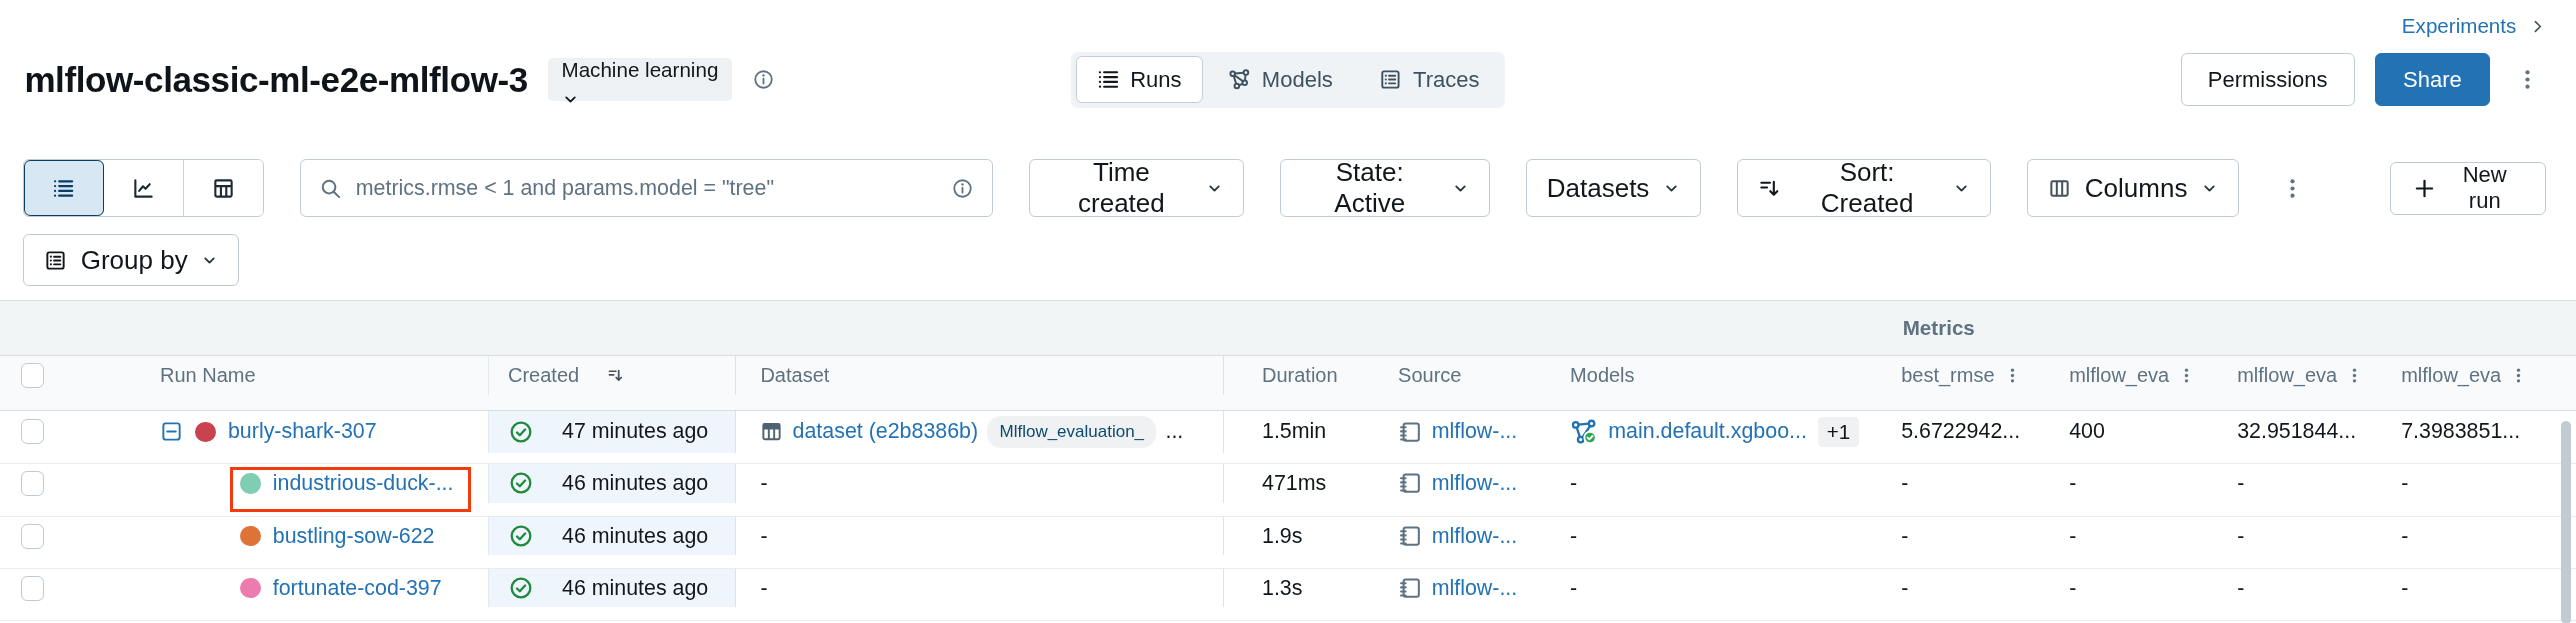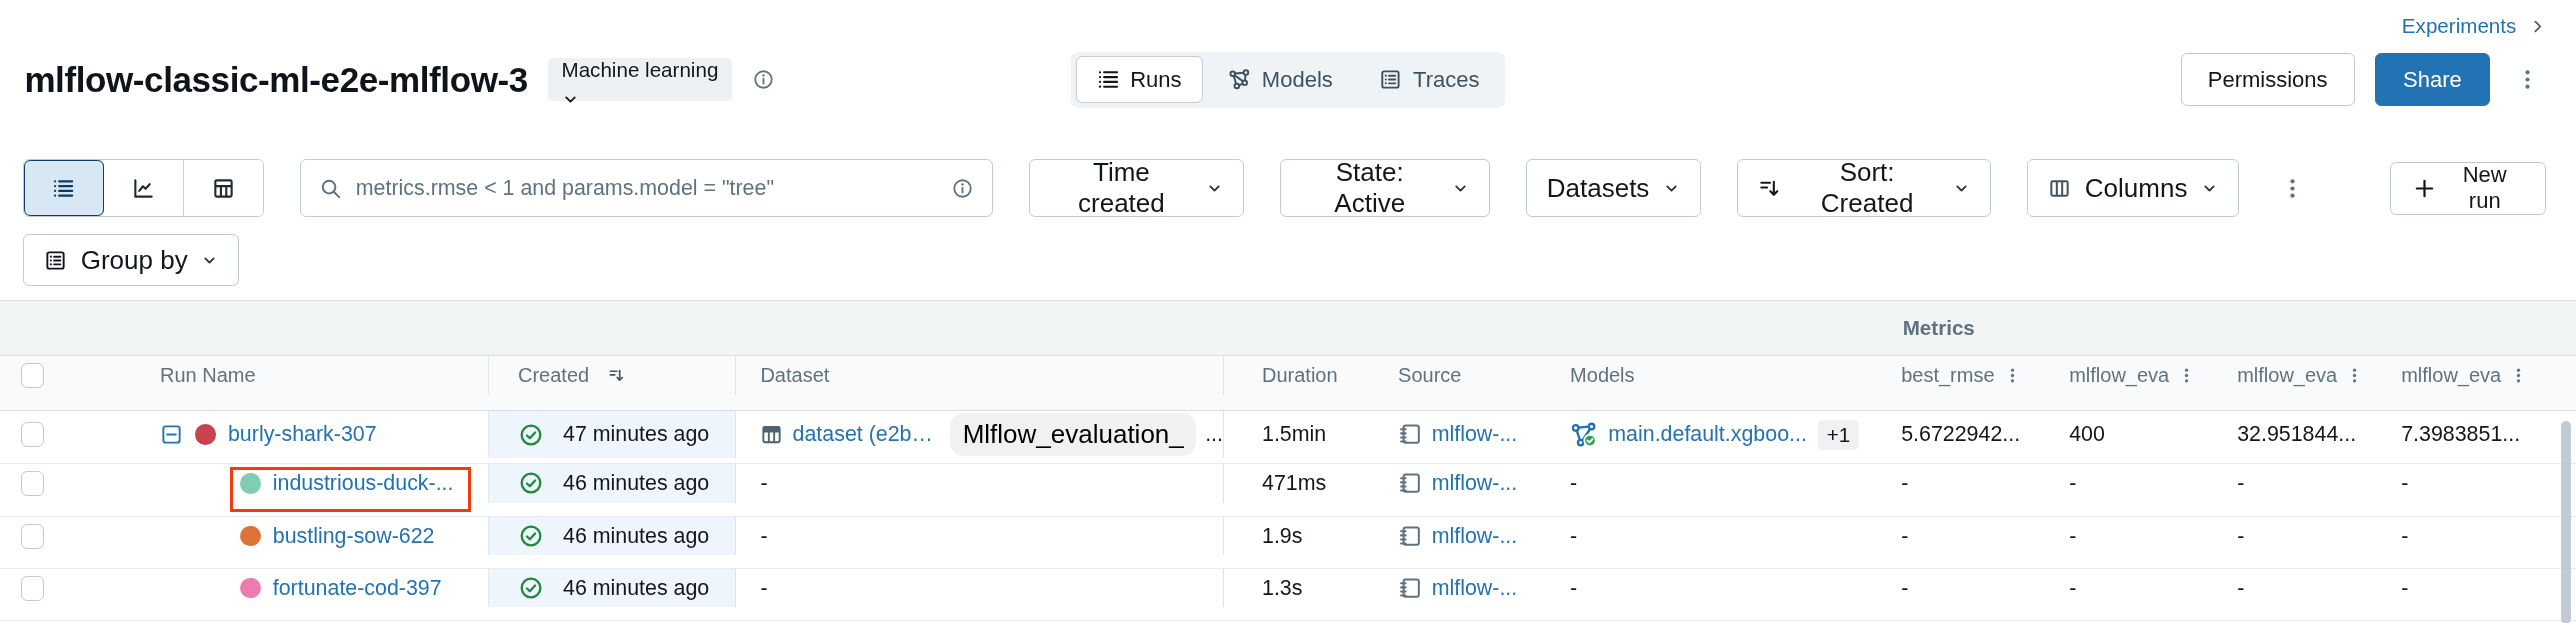--- a/index.html
+++ b/index.html
@@ -64,36 +64,36 @@
   .t-headrow { height: 55px; background: #F8FAFB; border-bottom: 1.1px solid #D8DEE3; color: #5F7281; }
   .t-headrow .cell { font-size: 20px; color: #5F7281; }
   .group-label { grid-column: 8 / span 4; display: flex; align-items: center; padding-left: 10.7px; font-size: 20.6px; color: #5F7281; }
   .t-row { background: #fff; border-bottom: 1.1px solid #E7EBEE; position: relative; }
   .r1, .r2 { height: 53px; } .r3, .r4 { height: 52px; }
 
   .c-check { padding-left: 21.4px; }
   .checkbox { width: 23px; height: 25px; border: 1.5px solid #BFC9D1; border-radius: 6.1px; background: #fff; cursor: pointer; }
   .c-runname { padding-left: 84px; gap: 12.2px; }
   .c-runname.child { padding-left: 164px; }
-  .c-created { padding-left: 29px; gap: 19px; border-left: 1.1px solid #E3E8ED; border-right: 1.1px solid #DCE2E8; }
+  .c-created { padding-left: 19px; gap: 28px; border-left: 1.1px solid #E3E8ED; border-right: 1.1px solid #DCE2E8; }
   .t-row .c-created { background: #EEF5FC; }
   .c-dataset { padding-left: 24.4px; gap: 9.2px; border-right: 1.1px solid #DCE2E8; }
   .c-duration { padding-left: 38px; }
   .c-source { padding-left: 6.1px; gap: 9.2px; }
   .c-models { padding-left: 6.1px; gap: 10.7px; }
   .c-metric { padding-left: 9.2px; gap: 7.6px; }
   .head-kebab { color: #5F7281; background: none; border: none; cursor: pointer; padding: 1.5px; }
   .sort-ic { color: #44525E; }
 
   .run-dot { width: 20.6px; height: 20.6px; border-radius: 50%; flex: none; }
   a.cell-link { color: #2272B4; text-decoration: none; cursor: pointer; overflow: hidden; text-overflow: ellipsis; }
   .minus-ic { color: #2272B4; flex: none; }
   .check-ic { color: #1F8A3B; flex: none; width: 26px; height: 26px; }
   .ds-ic { color: #4E6271; flex: none; }
-  .tag-pill { background: #EFF1F3; border-radius: 14px; padding: 6.1px 12.2px; font-size: 26px; color: #000000; }
+  .tag-pill { background: #EFF1F3; border-radius: 14px; padding: 6.1px 12.2px; font-size: 17px; color: #0c4a6e; }
   .plus-pill { background: #EFF1F3; border-radius: 4.6px; padding: 3.1px 9.2px; font-size: 20.6px; color: #11171C; }
   .nb-ic { color: #5F7281; flex: none; width: 24.4px; height: 24.4px; }
   .model-ic-wrap { position: relative; flex: none; width: 27.5px; height: 27.5px; color: #2272B4; }
 
   .annotation-box { position: absolute; left: 230px; top: 3.1px; width: 241px; height: 45px; border: 3.8px solid #F33B0E; z-index: 5; pointer-events: none; }
 
   .scroll-thumb { position: absolute; right: 5.3px; top: 421px; width: 10px; height: 203px; border-radius: 5.3px; background: #C2CBD3; }
 </style>
 </head>
 <body>

